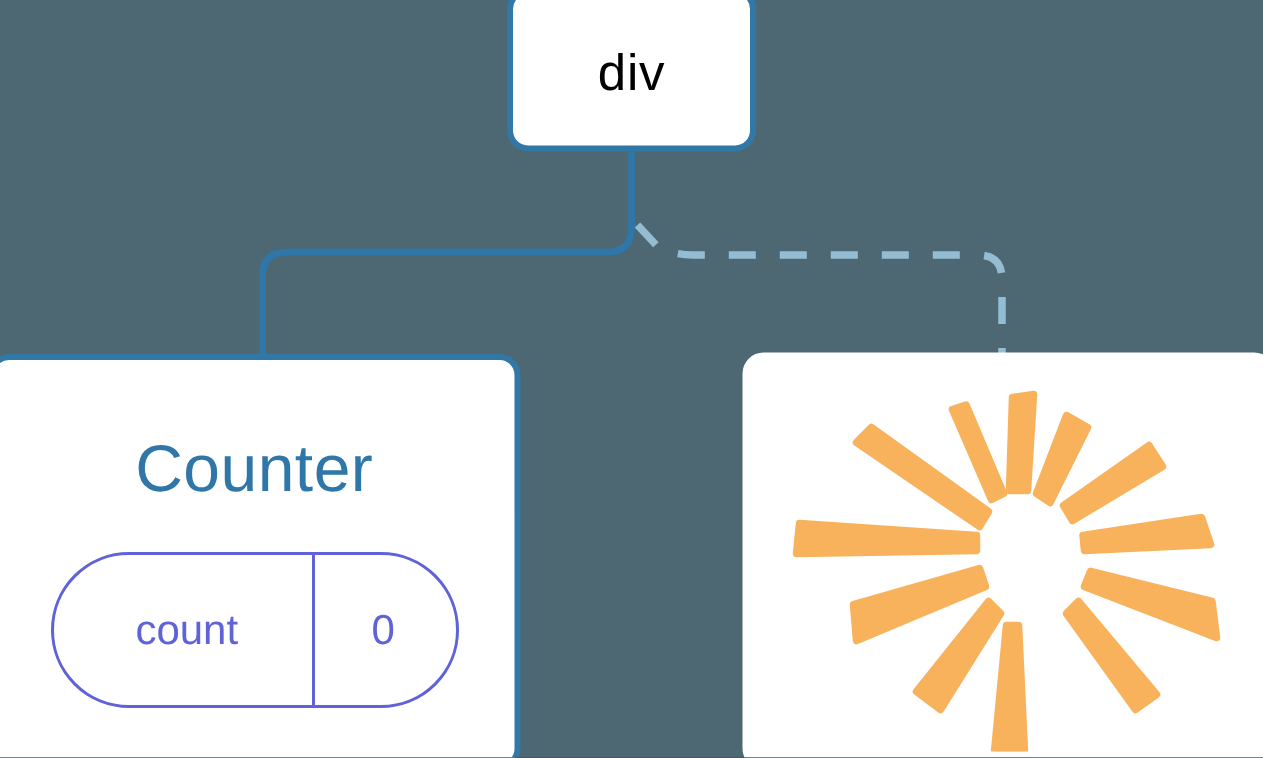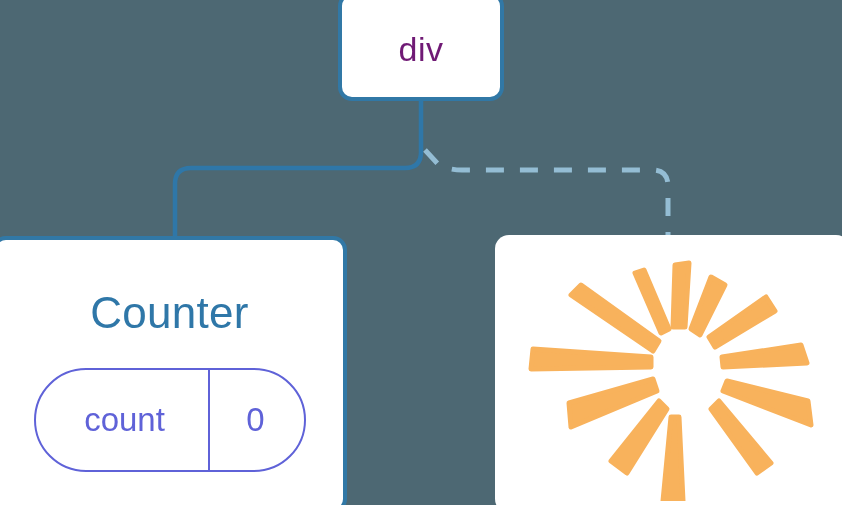--- a/index.html
+++ b/index.html
@@ -47,21 +47,21 @@
     top: -8px;
     width: 166px;
     height: 109px;
     border-radius: 14px;
     display: flex;
     align-items: center;
     justify-content: center;
   }
   #node-root .node-title {
     font-size: 34px;
-    color: #701a75;
+    color: #000000;
     letter-spacing: .5px;
     margin-top: 6px;
   }
 
   
   #node-counter {
     left: -8px;
     top: 236px;
     width: 355px;
     height: 277px;
@@ -86,21 +86,21 @@
     border-radius: 999px;
     height: 100px;
     min-width: 268px;
     background: #ffffff;
     overflow: hidden;
   }
   .pill-key, .pill-val {
     display: flex;
     align-items: center;
     justify-content: center;
-    font-size: 33px;
+    font-size: 28px;
     color: #5f62d8;
     box-sizing: border-box;
   }
   .pill-key {
     flex: 0 0 172px;
     padding-left: 6px;
   }
   .pill-val {
     flex: 0 0 94px;
     border-left: 2.5px solid #5f62d8;

